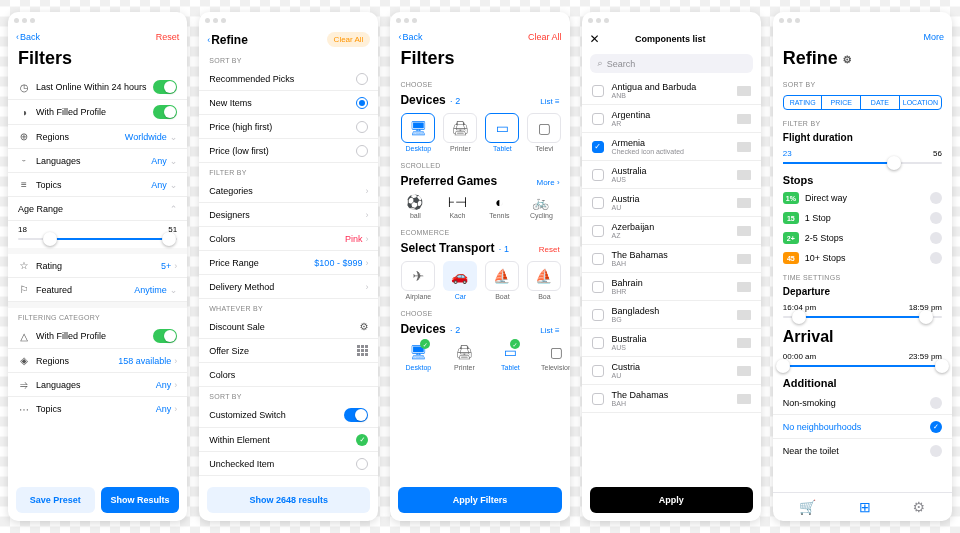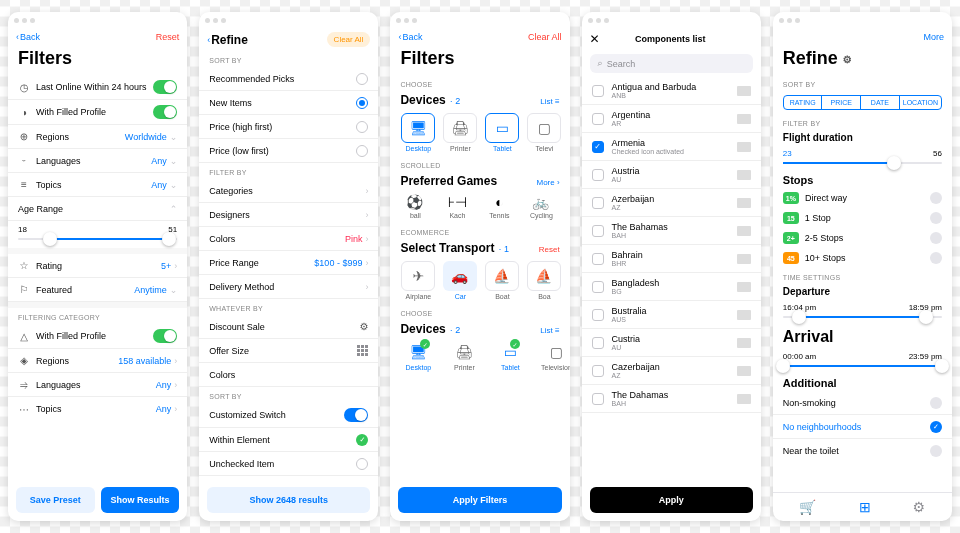--- a/index.html
+++ b/index.html
@@ -448,20 +448,28 @@
         <span class="checkbox checked">✓</span>
         <div class="country-info">
           <div class="country-name">Armenia</div>
           <div class="country-code">Checked icon activated</div>
         </div>
         <div class="flag"></div>
       </div>
       <div class="country-row">
         <span class="checkbox"></span>
         <div class="country-info">
+          <div class="country-name">Australia</div>
+          <div class="country-code">AUS</div>
+        </div>
+        <div class="flag"></div>
+      </div>
+      <div class="country-row">
+        <span class="checkbox"></span>
+        <div class="country-info">
           <div class="country-name">Austria</div>
           <div class="country-code">AU</div>
         </div>
         <div class="flag"></div>
       </div>
       <div class="country-row">
         <span class="checkbox"></span>
         <div class="country-info">
           <div class="country-name">Azerbaijan</div>
           <div class="country-code">AZ</div>
@@ -498,28 +506,20 @@
           <div class="country-name">Bustralia</div>
           <div class="country-code">AUS</div>
         </div>
         <div class="flag"></div>
       </div>
       <div class="country-row">
         <span class="checkbox"></span>
         <div class="country-info">
           <div class="country-name">Custria</div>
           <div class="country-code">AU</div>
-        </div>
-        <div class="flag"></div>
-      </div>
-      <div class="country-row">
-        <span class="checkbox"></span>
-        <div class="country-info">
-          <div class="country-name">Cazerbaijan</div>
-          <div class="country-code">AZ</div>
         </div>
         <div class="flag"></div>
       </div>
       <div class="country-row">
         <span class="checkbox"></span>
         <div class="country-info">
           <div class="country-name">The Dahamas</div>
           <div class="country-code">BAH</div>
         </div>
         <div class="flag"></div>

